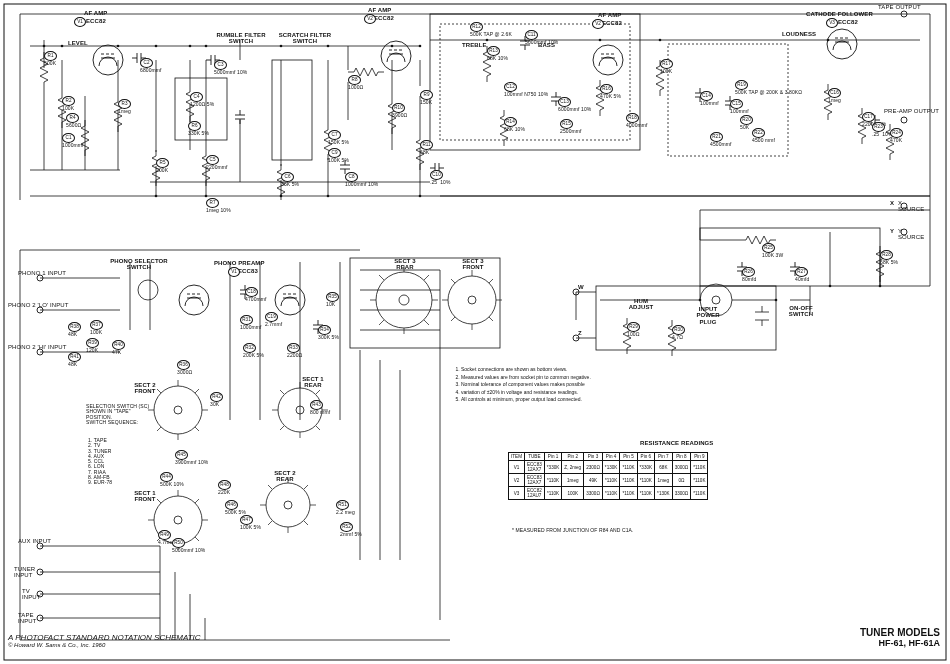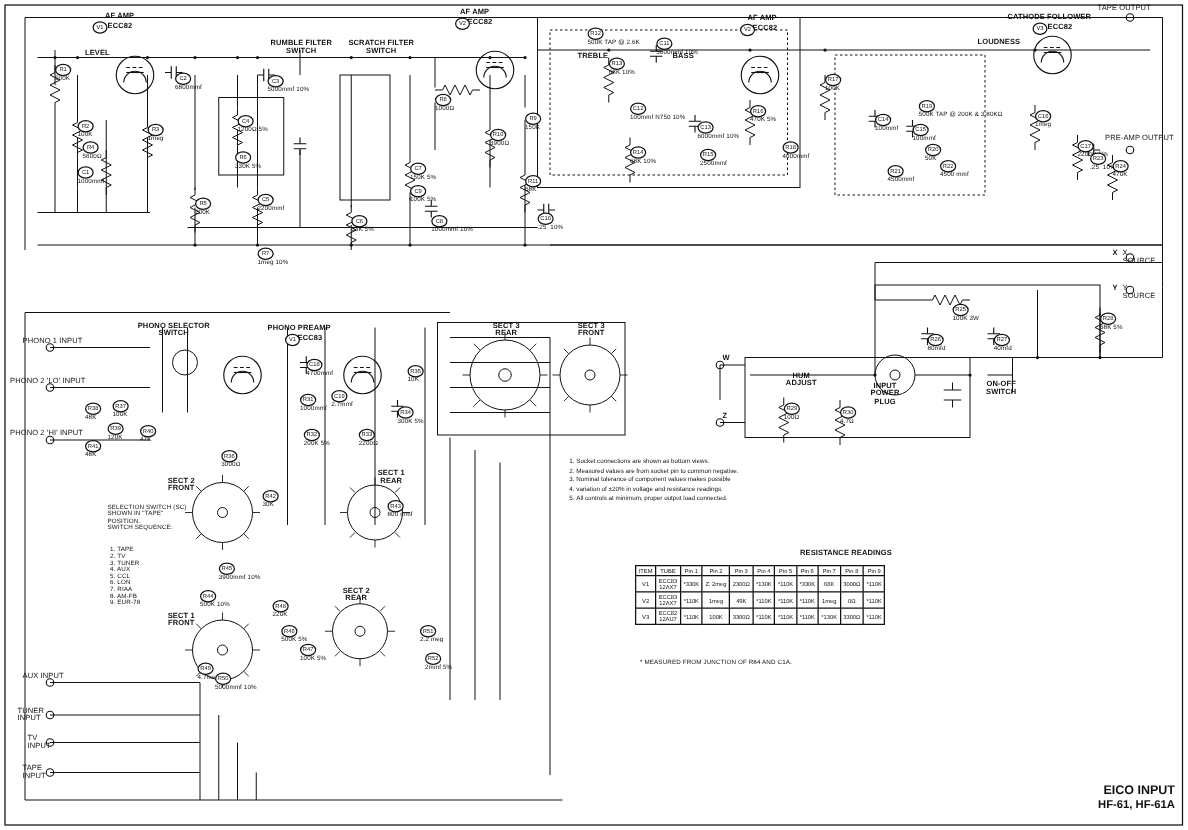--- a/index.html
+++ b/index.html
@@ -726,17 +726,21 @@
           <td style="white-space: pre-line;">*110K</td>
           <td style="white-space: pre-line;">*110K</td>
           <td style="white-space: pre-line;">*130K</td>
           <td style="white-space: pre-line;">3300Ω</td>
           <td style="white-space: pre-line;">*110K</td>
         </tr>
       </tbody>
   </table>
   <div class="lbl" style="left:512px;top:528px;">* MEASURED FROM JUNCTION OF R84 AND C1A.</div>
 
+  <div id="footer-left">
+    <div>A PHOTOFACT STANDARD NOTATION SCHEMATIC</div>
+    <div class="sub">© Howard W. Sams &amp; Co., Inc. 1960</div>
+  </div>
   <div id="footer-right">
-    <div>EICO INPUT</div>
+    <div>TUNER MODELS</div>
     <div class="m">HF-61, HF-61A</div>
   </div>
 </div>
 
 </body></html>

